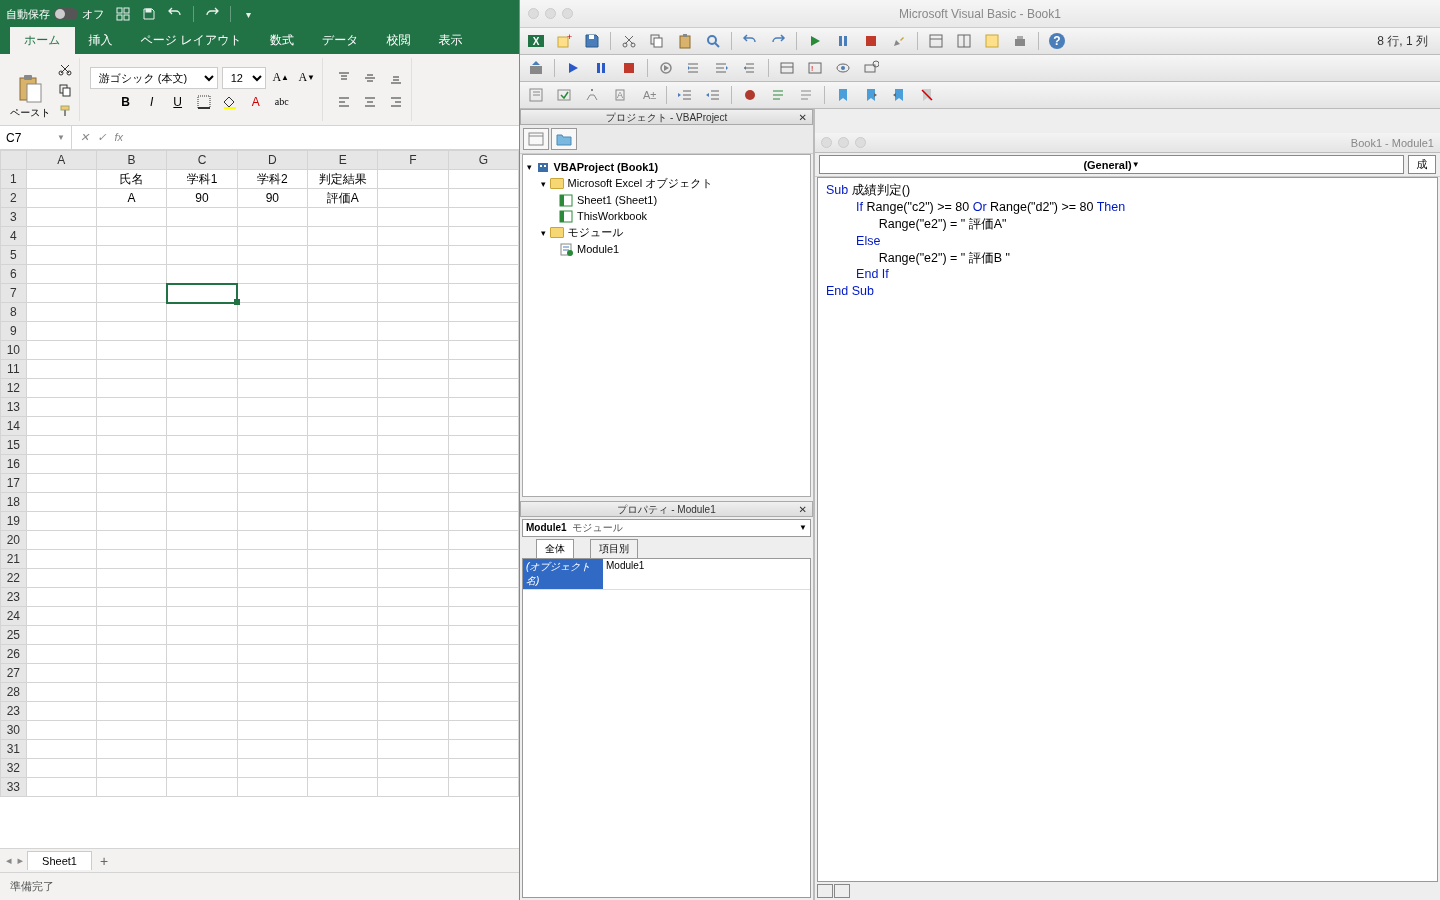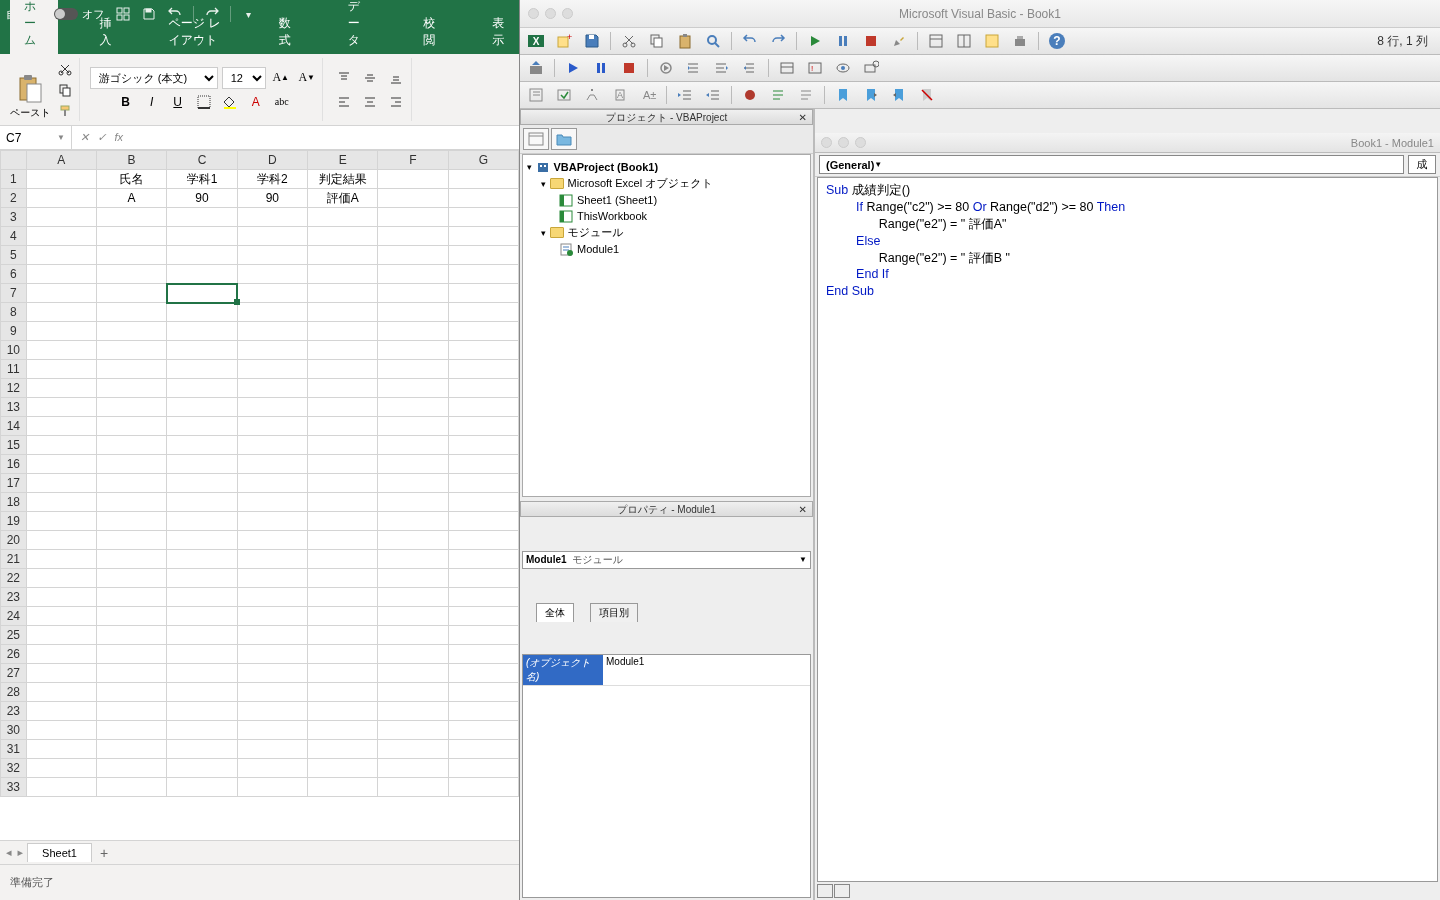--- a/index.html
+++ b/index.html
@@ -9,21 +9,21 @@
 
 
 .excel-titlebar { background: #217346; height: 28px; display: flex; align-items: center; padding: 0 6px; gap: 10px; color: white; font-size: 11px; }
 .autosave { display: flex; align-items: center; gap: 4px; }
 .toggle { width: 24px; height: 12px; background: #555; border-radius: 6px; position: relative; }
 .toggle::after { content: ""; position: absolute; width: 10px; height: 10px; background: #ccc; border-radius: 50%; left: 1px; top: 1px; }
 .tb-icon { width: 16px; height: 16px; display: inline-flex; align-items: center; justify-content: center; cursor: pointer; opacity: 0.9; fill: white; stroke: white; }
 .tb-sep { width: 1px; height: 16px; background: rgba(255,255,255,0.3); }
 
 
-.ribbon-tabs { background: #217346; height: 26px; display: flex; align-items: flex-end; padding-left: 10px; gap: 28px; }
+.ribbon-tabs { background: #217346; height: 26px; display: flex; align-items: flex-end; padding-left: 10px; }
 .ribbon-tab { padding: 5px 14px; font-size: 12px; color: white; cursor: pointer; }
 .ribbon-tab.active { background: #f3f2f1; color: #217346; }
 
 
 .ribbon-body { background: #f3f2f1; height: 72px; border-bottom: 1px solid #d4d4d4; display: flex; align-items: center; padding: 4px 6px; gap: 6px; }
 .ribbon-group { display: flex; flex-direction: column; gap: 2px; height: 100%; justify-content: center; align-items: center; padding: 0 4px; border-right: 1px solid #e0e0e0; }
 .paste-btn { display: flex; flex-direction: column; align-items: center; cursor: pointer; font-size: 10px; gap: 2px; }
 .clip-icons { display: flex; flex-direction: column; gap: 3px; }
 .mini-btn { width: 20px; height: 18px; display: flex; align-items: center; justify-content: center; cursor: pointer; border: 1px solid transparent; }
 .font-select { font-size: 11px; height: 22px; border: 1px solid #ccc; background: white; padding: 0 4px; }
@@ -50,21 +50,21 @@
 .grid td.selected::after { content: ""; position: absolute; right: -3px; bottom: -3px; width: 6px; height: 6px; background: #217346; }
 
 
 .sheet-tabs { height: 24px; border-top: 1px solid #d4d4d4; display: flex; align-items: center; background: #f3f2f1; font-size: 11px; padding-left: 4px; gap: 2px; }
 .sheet-nav { display: flex; gap: 2px; color: #888; }
 .sheet-nav span { cursor: pointer; padding: 0 2px; }
 .sheet-tab { background: white; border: 1px solid #ccc; border-bottom: none; padding: 3px 14px; cursor: pointer; }
 .add-sheet { padding: 0 6px; color: #666; cursor: pointer; font-size: 14px; }
 
 
-.status-bar { height: 36px; background: #f3f2f1; border-top: 1px solid #d4d4d4; font-size: 11px; color: #555; display: flex; align-items: center; padding: 0 10px; }
+.status-bar { height: 28px; background: #f3f2f1; border-top: 1px solid #d4d4d4; font-size: 11px; color: #555; display: flex; align-items: center; padding: 0 10px; }
 
 
 .vbe-title { height: 28px; background: linear-gradient(#f6f6f6,#e8e8e8); display: flex; align-items: center; justify-content: center; font-size: 12px; color: #888; position: relative; border-bottom: 1px solid #ccc; }
 .traffic { position: absolute; left: 8px; display: flex; gap: 6px; }
 .traffic span { width: 11px; height: 11px; border-radius: 50%; background: #ddd; border: 1px solid #ccc; }
 .vbe-toolbar { background: linear-gradient(#f6f6f6,#e4e4e4); border-bottom: 1px solid #bbb; display: flex; align-items: center; padding: 3px 6px; gap: 8px; }
 .vbe-toolbar .vsep { width: 1px; height: 18px; background: #bbb; }
 .vbtn { cursor: pointer; display: inline-flex; align-items: center; justify-content: center; width: 20px; height: 20px; }
 .vbe-status { margin-left: auto; font-size: 12px; color: #333; padding-right: 6px; }
 
@@ -74,34 +74,34 @@
 
 .pane-title { background: linear-gradient(#f0f0f0,#dcdcdc); border: 1px solid #aaa; font-size: 10px; text-align: center; height: 16px; line-height: 16px; position: relative; color: #333; }
 .pane-title .x { position: absolute; right: 2px; top: 0; cursor: pointer; font-size: 10px; padding: 0 3px; }
 .pane-tabs { display: flex; gap: 2px; padding: 3px; background: #eaeaea; border-bottom: 1px solid #ccc; }
 .pane-tabs .pt { width: 26px; height: 22px; border: 1px solid #999; background: #f8f8f8; cursor: pointer; display: flex; align-items: center; justify-content: center; }
 
 .tree { flex: 1; background: white; border: 1px solid #aaa; margin: 0 2px; overflow: auto; font-size: 11px; padding: 4px; }
 .tree-node { display: flex; align-items: center; gap: 4px; padding: 1px 0; cursor: pointer; }
 .folder-ico { width: 14px; height: 11px; background: #f7d774; border: 1px solid #c9a63a; border-radius: 1px; display: inline-block; }
 
-.props-pane { flex: 1.2; display: flex; flex-direction: column; margin-top: 4px; gap: 32px; }
+.props-pane { flex: 1.2; display: flex; flex-direction: column; margin-top: 4px; }
 .props-select { font-size: 10px; border: 1px solid #999; background: white; margin: 2px; padding: 1px 3px; display: flex; justify-content: space-between; align-items: center; }
 .props-tabs { display: flex; font-size: 10px; }
 .props-tabs .ptab { border: 1px solid #999; padding: 2px 8px; background: #f0f0f0; border-bottom: none; cursor: pointer; margin-left: 16px; }
 .props-tabs .ptab.active { background: white; }
 .props-grid { flex: 1; background: white; border: 1px solid #999; margin: 0 2px 2px; font-size: 10px; }
 .props-row { display: flex; border-bottom: 1px solid #ddd; }
 .props-row .pk { width: 80px; background: #316ac5; color: white; padding: 1px 3px; font-style: italic; }
 .props-row .pv { flex: 1; padding: 1px 3px; }
 
 .code-title { height: 20px; background: linear-gradient(#f4f4f4,#e4e4e4); border-bottom: 1px solid #bbb; display: flex; align-items: center; justify-content: flex-end; font-size: 11px; color: #888; padding: 0 6px; position: relative; }
 .code-title .traffic { left: 6px; }
 .code-dd-row { display: flex; padding: 2px 4px; gap: 4px; background: #eee; border-bottom: 1px solid #ccc; }
-.code-dd { border: 1px solid #888; background: white; font-size: 11px; padding: 1px 6px; display: flex; justify-content: flex-start; align-items: center; }
+.code-dd { border: 1px solid #888; background: white; font-size: 11px; padding: 1px 6px; display: flex; justify-content: center; align-items: center; }
 .code-dd.left { flex: 1; }
 .code-dd.right { width: 28px; justify-content: center; }
 .code-area { flex: 1; background: white; border: 1px solid #999; margin: 0 2px 2px; font-family: Menlo, Consolas, monospace; font-size: 12.5px; padding: 4px 8px; overflow: auto; white-space: pre; line-height: 1.35; }
 .kw { color: #0018c4; }
 .code-footer { height: 16px; display: flex; gap: 1px; padding: 0 2px 2px; }
 .code-footer .cf { width: 16px; height: 14px; border: 1px solid #888; background: #eee; cursor: pointer; }
 
 svg { display: block; }
 </style>
 </head>

